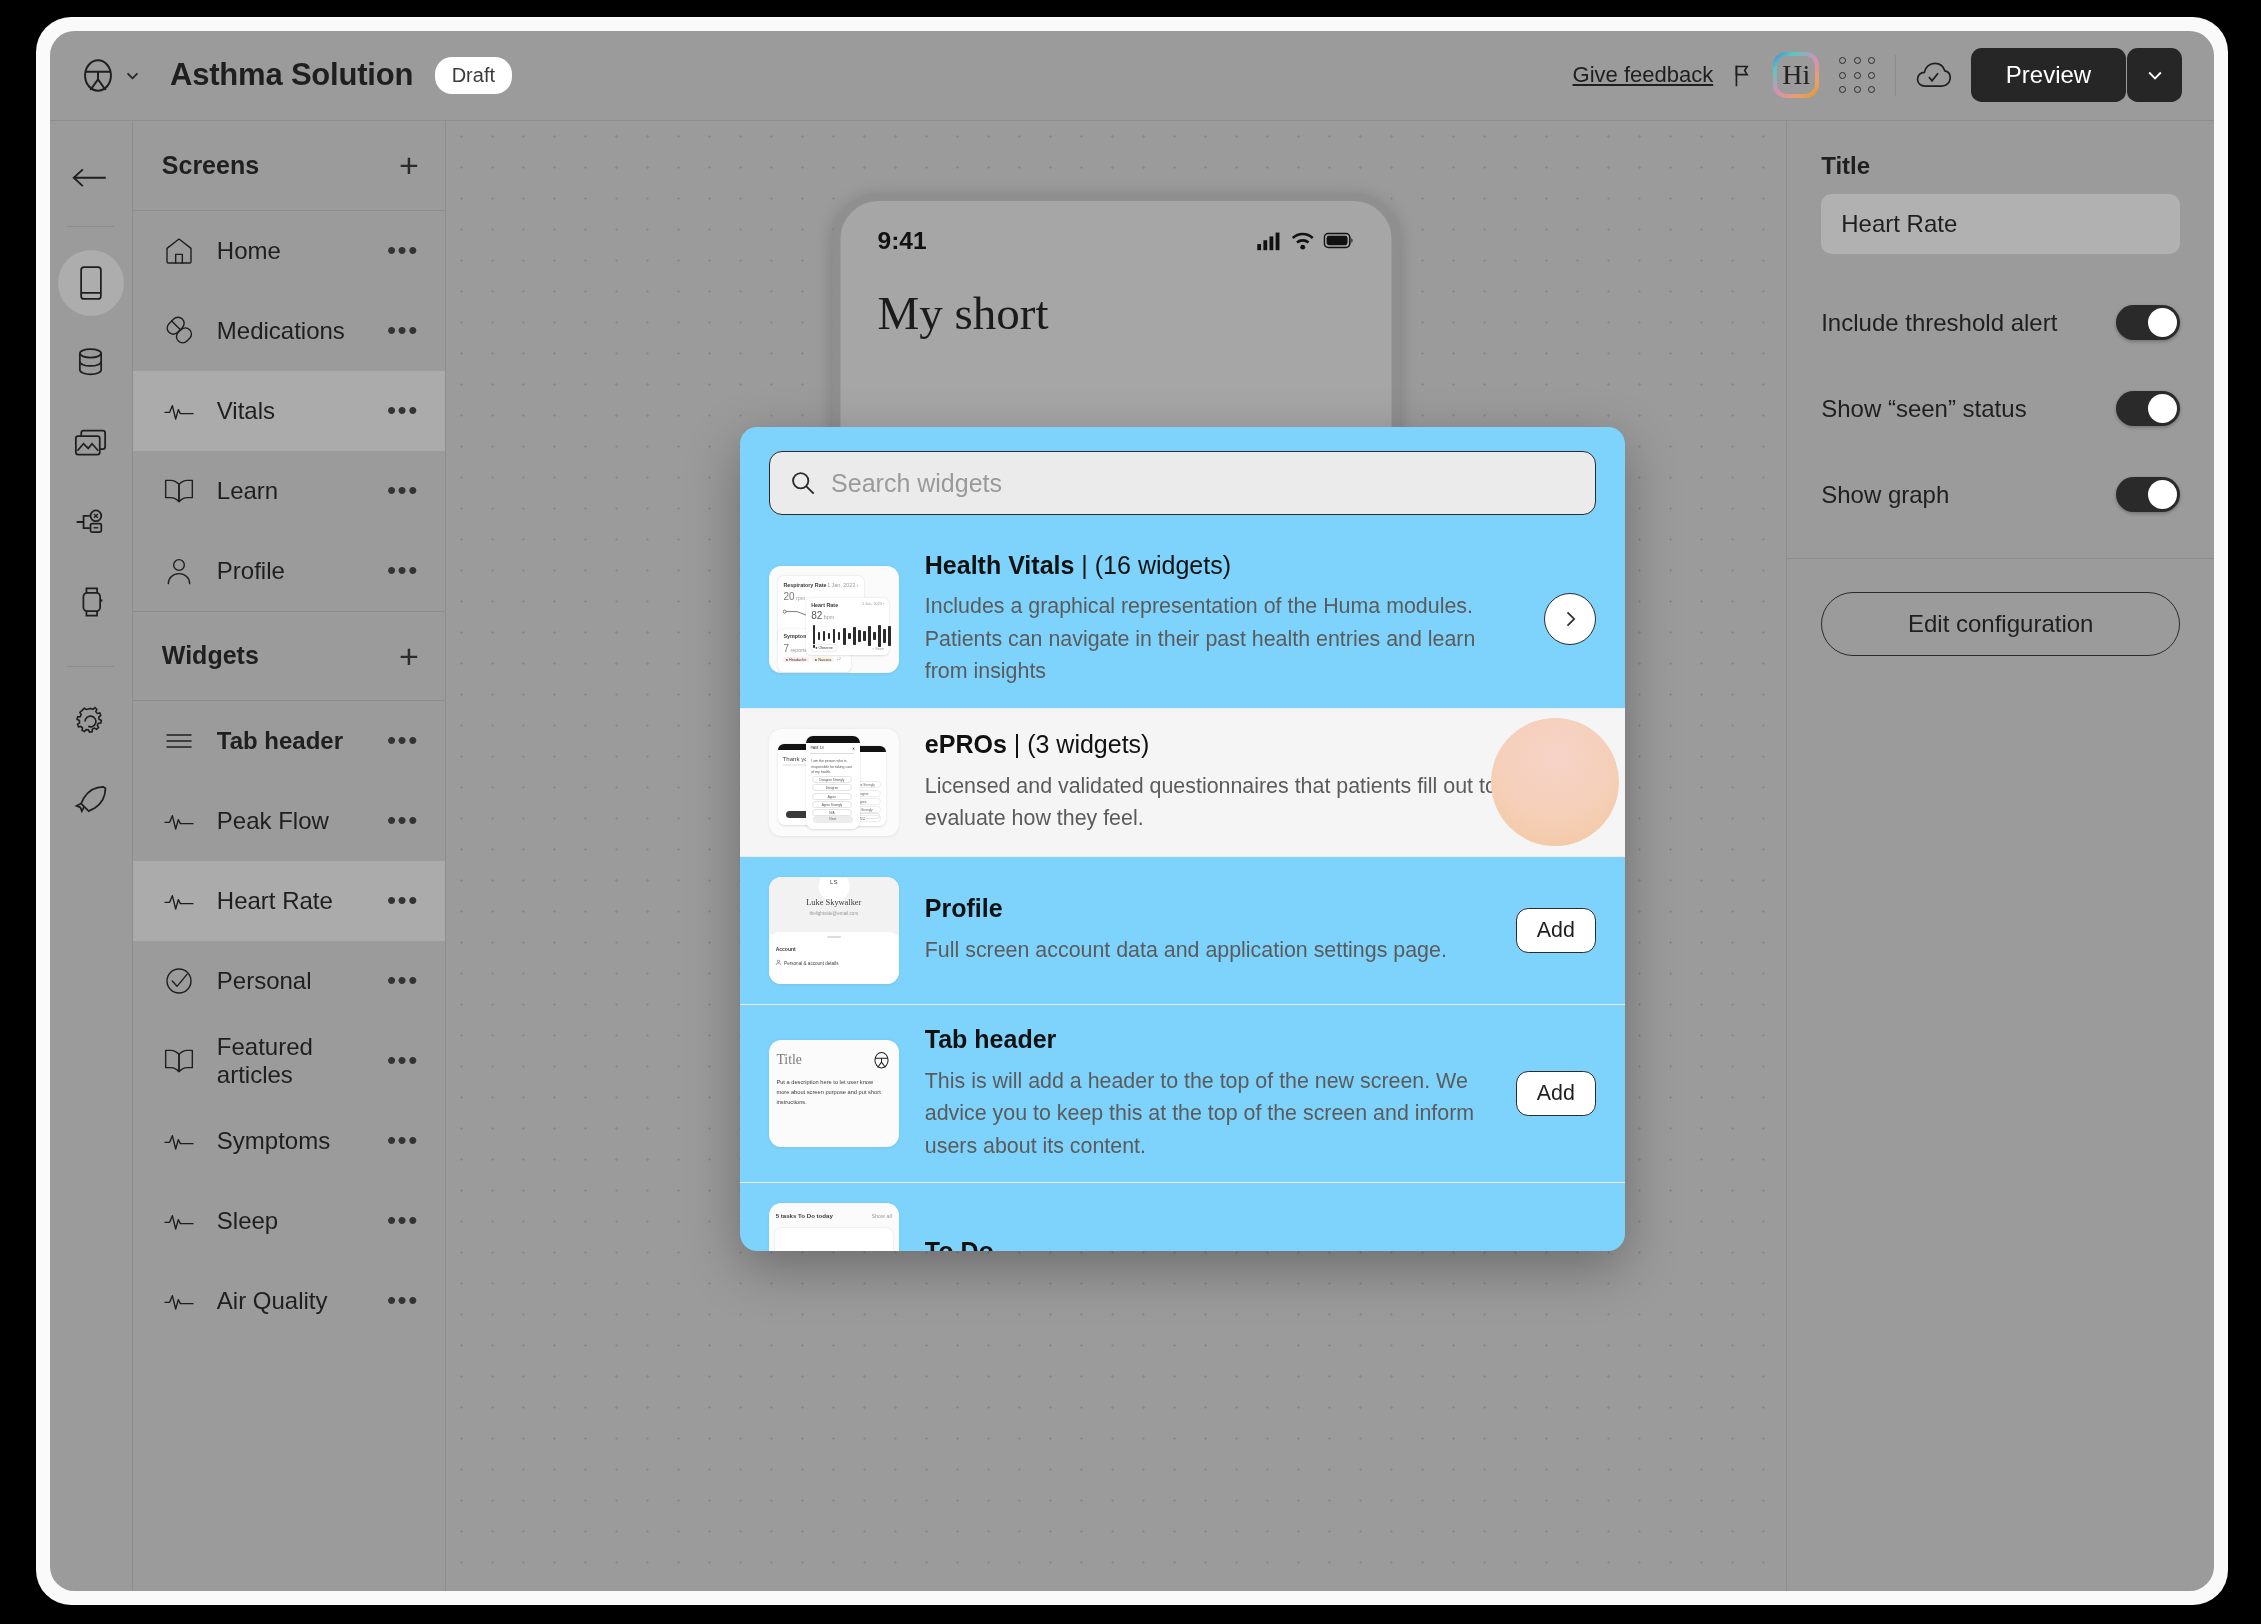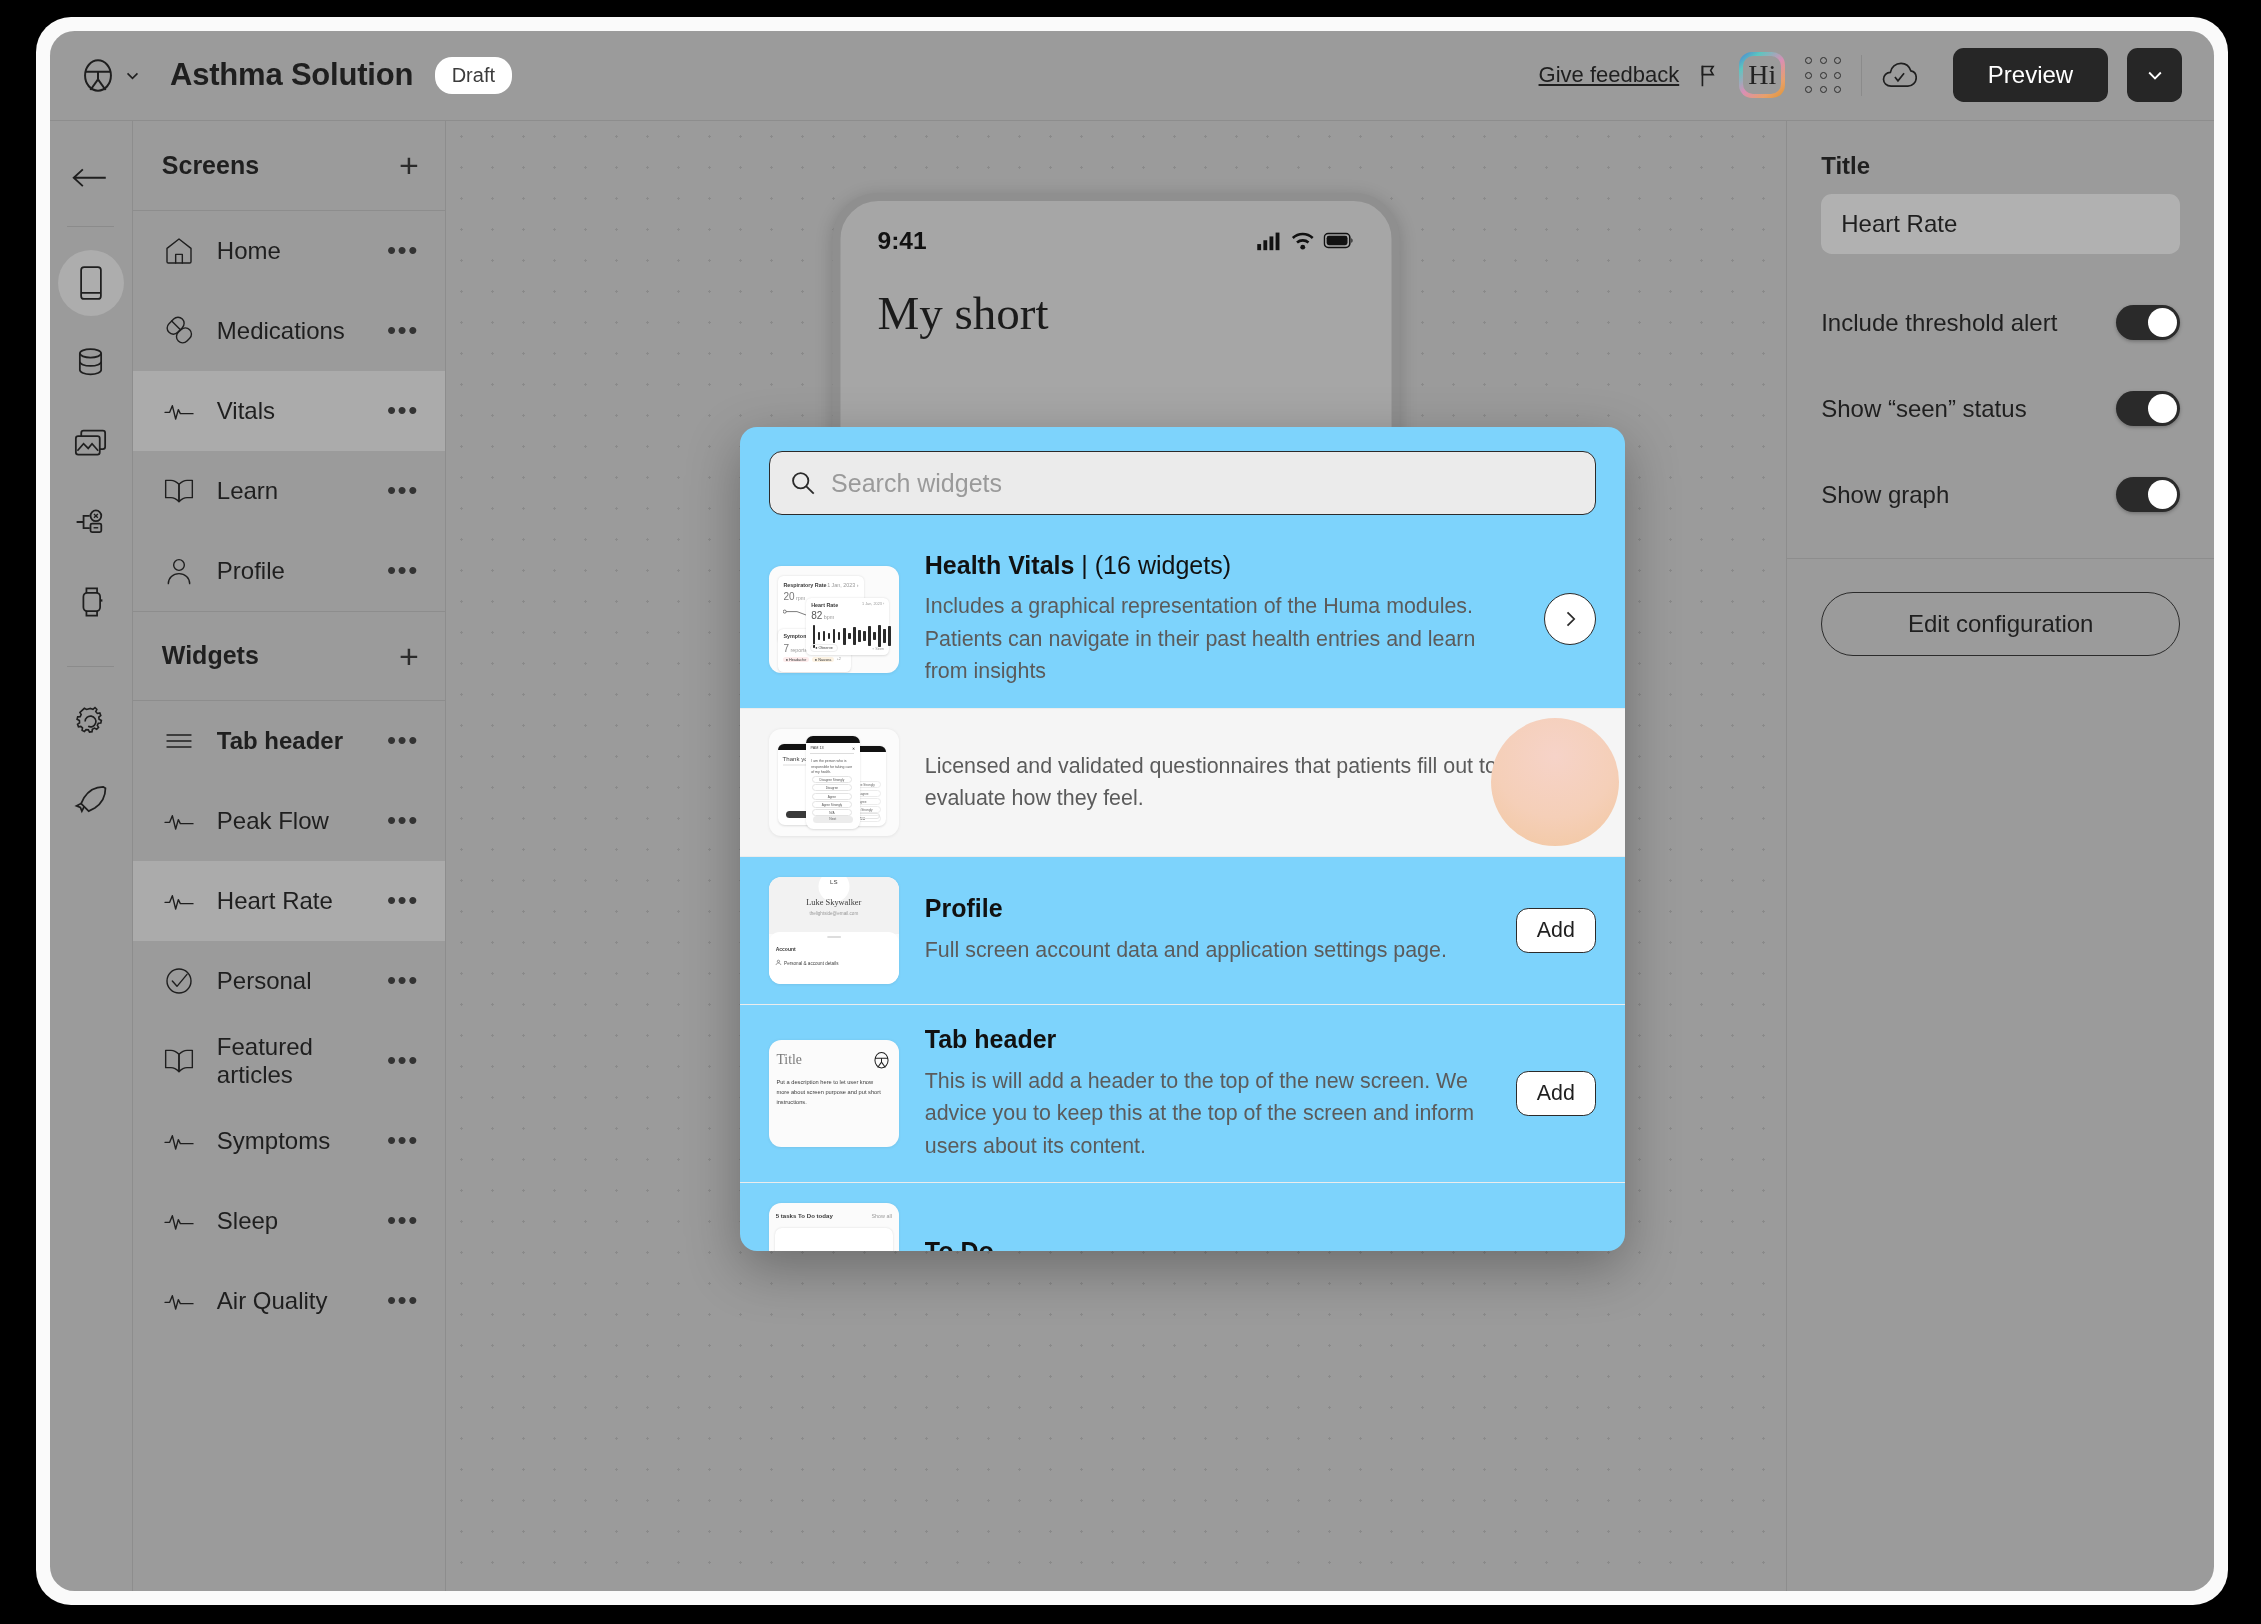--- a/index.html
+++ b/index.html
@@ -59,21 +59,21 @@
   #hi-badge .inner {
     width: 38px; height:38px; border-radius:10px; background:#9b9b9b;
     display:flex;align-items:center;justify-content:center;
     font-family:"Liberation Serif", serif;
     font-size:28px; color:#222; line-height:1;
   }
   #grid-apps { display:grid; grid-template-columns: repeat(3, 6.9px); gap:7.6px; cursor:pointer;}
   #grid-apps i { width:6.9px;height:6.9px;border-radius:50%; border:1.5px solid #2b2b2b; display:block;}
   .vdiv { width:0.8px; height:41px; background:#8b8b8b; }
   .cloud-icon { width:35px;height:31px; }
-  #preview-group { display:flex; gap: 19px; margin-left: 16px; }
+  #preview-group { display:flex; gap: 1px; }
   #preview-btn {
     background:#262626; color:#fff; font-size:24px;
     padding: 13px 35px; border-radius: 10.7px; cursor:pointer;
     border:none; font-family:"Liberation Sans", sans-serif;
   }
   #preview-caret {
     background:#262626; color:#fff; width:55px; border-radius:10.7px;
     display:flex;align-items:center;justify-content:center; cursor:pointer;
   }
 
@@ -688,20 +688,22 @@
         <div class="mini" style="position:absolute;left:5.4px;top:23px;width:43px;font-size:3.5px;line-height:1.5;color:#555">I am the person who is responsible for taking care of my health.</div>
         <div style="position:absolute;left:6.1px;top:40px;width:40px;height:6.9px;border:0.8px solid #e4e4e4;border-radius:3.8px;font-size:3.1px;color:#555;text-align:center;line-height:6.9px">Disagree Strongly</div>
                 <div style="position:absolute;left:6.1px;top:48px;width:40px;height:6.9px;border:0.8px solid #e4e4e4;border-radius:3.8px;font-size:3.1px;color:#555;text-align:center;line-height:6.9px">Disagree</div>
                 <div style="position:absolute;left:6.1px;top:57px;width:40px;height:6.9px;border:0.8px solid #e4e4e4;border-radius:3.8px;font-size:3.1px;color:#555;text-align:center;line-height:6.9px">Agree</div>
                 <div style="position:absolute;left:6.1px;top:65px;width:40px;height:6.9px;border:0.8px solid #e4e4e4;border-radius:3.8px;font-size:3.1px;color:#555;text-align:center;line-height:6.9px">Agree Strongly</div>
                 <div style="position:absolute;left:6.1px;top:73px;width:40px;height:6.9px;border:0.8px solid #e4e4e4;border-radius:3.8px;font-size:3.1px;color:#555;text-align:center;line-height:6.9px">N/A</div>
         <div style="position:absolute;left:6.9px;bottom:6.9px;width:40px;height:6.9px;background:#ececec;border-radius:3.8px;font-size:3.4px;color:#666;text-align:center;line-height:6.9px">Next</div>
               </div>
             </div>
     <div class="wbody">
+      <div class="wtitle"><b>ePROs</b>
+        <span>| (3 widgets)</span></div>
       <div class="wdesc">Licensed and validated questionnaires that patients fill out to evaluate how they feel.</div>
     </div>
     <div class="chev-btn dark">
       <svg width="20" height="20" viewBox="0 0 24 24">
         <path d="M9 4l8 8-8 8" fill="none" stroke="#f3d9c8" stroke-width="2.1"></path>
               </svg>
             </div>
   </div>
           <div class="wrow ">
 

